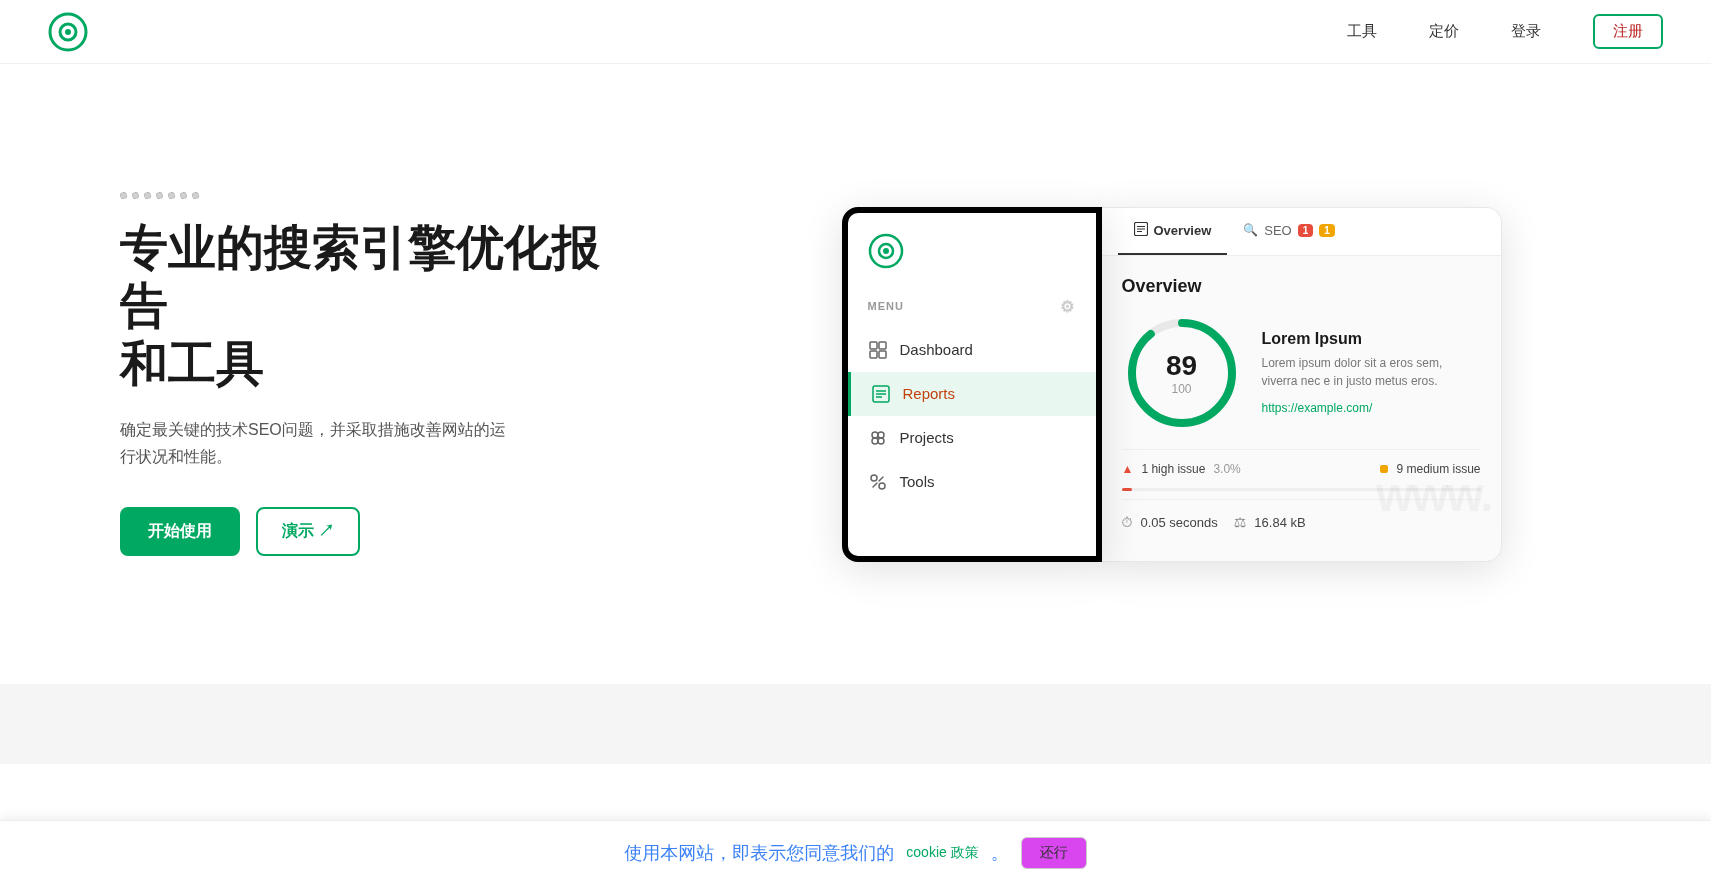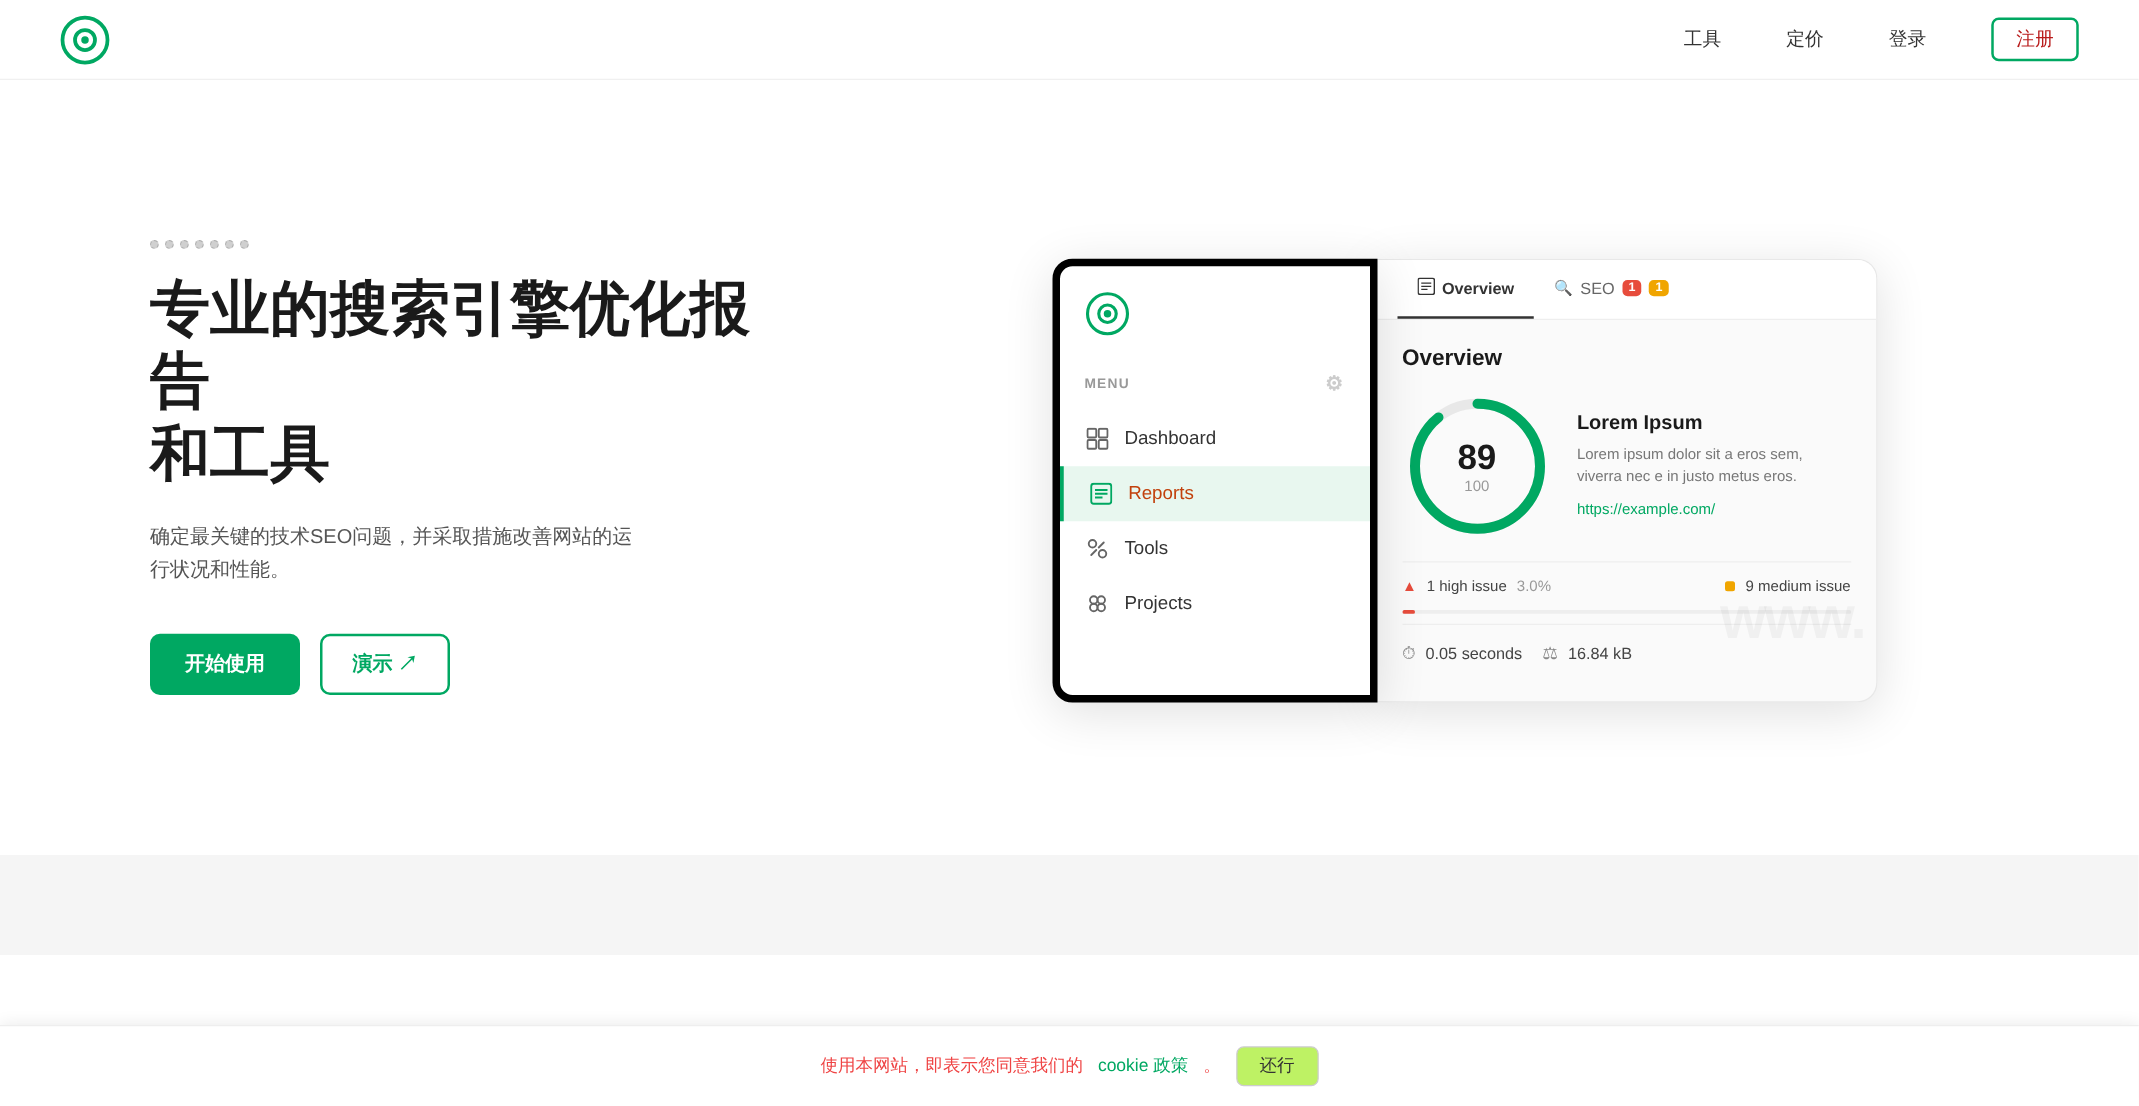--- a/index.html
+++ b/index.html
@@ -353,31 +353,31 @@
       border-top: 1px solid #eee;
       padding: 16px;
       display: flex;
       align-items: center;
       justify-content: center;
       gap: 12px;
       z-index: 100;
       box-shadow: 0 -2px 12px rgba(0,0,0,0.08);
     }
     .cookie-text {
-      font-size: 14px;
-      color: #ef4444;
+      font-size: 18px;
+      color: #3b82f6;
     }
     .cookie-link {
       color: #00a862;
       text-decoration: none;
       font-size: 14px;
     }
     .cookie-btn {
       border: 1px solid #ccc;
-      background: #bef264;
+      background: #d946ef;
       color: #333;
       padding: 6px 18px;
       border-radius: 6px;
       font-size: 14px;
       cursor: pointer;
       font-family: Liberation Mono, monospace;
     }
 
     .triangle-dots {
       display: flex;
@@ -470,38 +470,38 @@
               <line x1="4" y1="9" x2="14" y2="9" stroke="#00a862" stroke-width="1.5"></line>
               <line x1="4" y1="12" x2="10" y2="12" stroke="#00a862" stroke-width="1.5"></line>
             </svg>
           </span>
           <span>Reports</span>
         </div>
 
         <div class="menu-item">
           <span class="menu-item-icon">
             <svg width="18" height="18" viewBox="0 0 18 18" fill="none">
-              <path d="M14 4L10 8M4 14L8 10M10 8L13 5L14 4L13 5M8 10L5 13L4 14L5 13" stroke="#666" stroke-width="1.5" stroke-linecap="round"></path>
-              <circle cx="5" cy="5" r="3" stroke="#666" stroke-width="1.5" fill="none"></circle>
-              <circle cx="13" cy="13" r="3" stroke="#666" stroke-width="1.5" fill="none"></circle>
-            </svg>
-          </span>
-          <span>Tools</span>
-        </div>
-
-        <div class="menu-item">
-          <span class="menu-item-icon">
-            <svg width="18" height="18" viewBox="0 0 18 18" fill="none">
               <circle cx="6" cy="6" r="3" stroke="#666" stroke-width="1.5" fill="none"></circle>
               <circle cx="12" cy="12" r="3" stroke="#666" stroke-width="1.5" fill="none"></circle>
               <circle cx="12" cy="6" r="3" stroke="#666" stroke-width="1.5" fill="none"></circle>
               <circle cx="6" cy="12" r="3" stroke="#666" stroke-width="1.5" fill="none"></circle>
             </svg>
           </span>
           <span>Projects</span>
+        </div>
+
+        <div class="menu-item">
+          <span class="menu-item-icon">
+            <svg width="18" height="18" viewBox="0 0 18 18" fill="none">
+              <path d="M14 4L10 8M4 14L8 10M10 8L13 5L14 4L13 5M8 10L5 13L4 14L5 13" stroke="#666" stroke-width="1.5" stroke-linecap="round"></path>
+              <circle cx="5" cy="5" r="3" stroke="#666" stroke-width="1.5" fill="none"></circle>
+              <circle cx="13" cy="13" r="3" stroke="#666" stroke-width="1.5" fill="none"></circle>
+            </svg>
+          </span>
+          <span>Tools</span>
         </div>
       </div>
 
       <div class="mockup-right">
 
         <div class="mockup-tabs">
           <div class="mockup-tab active">
             <span>
               <svg width="14" height="14" viewBox="0 0 14 14" fill="none">
                 <rect x="0.5" y="0.5" width="13" height="13" rx="1.5" stroke="#333" stroke-width="1.2" fill="none"></rect>

